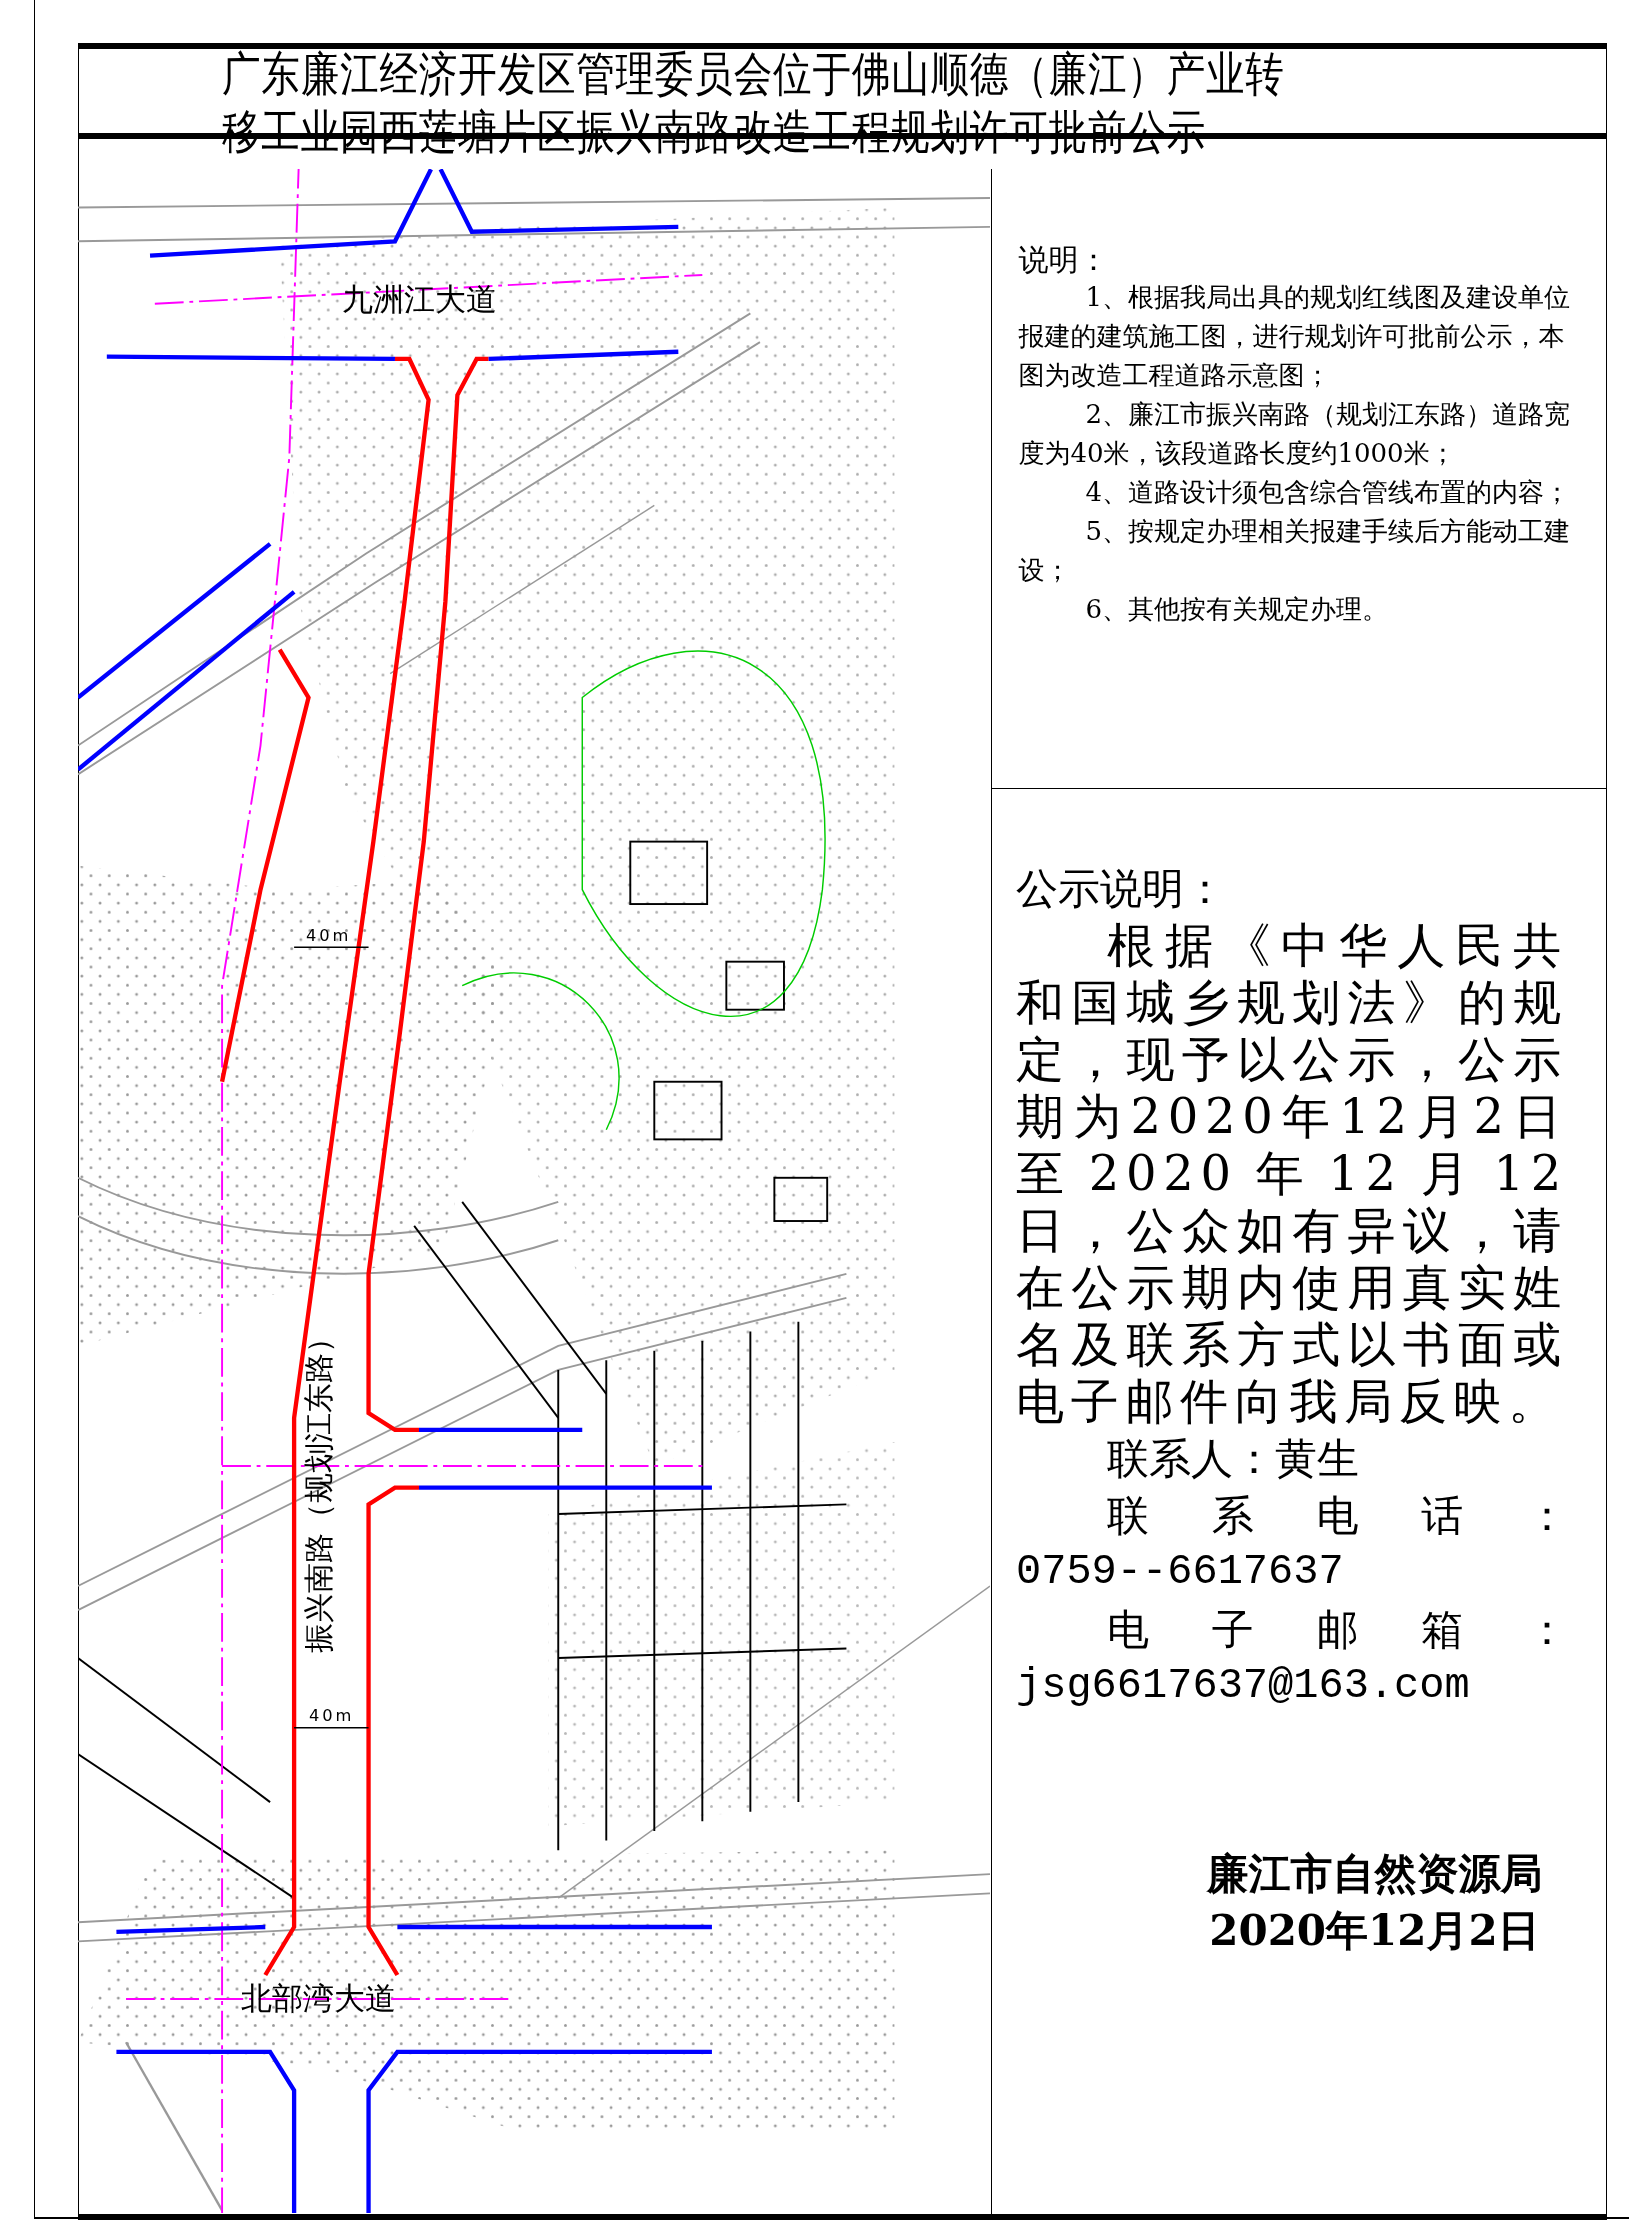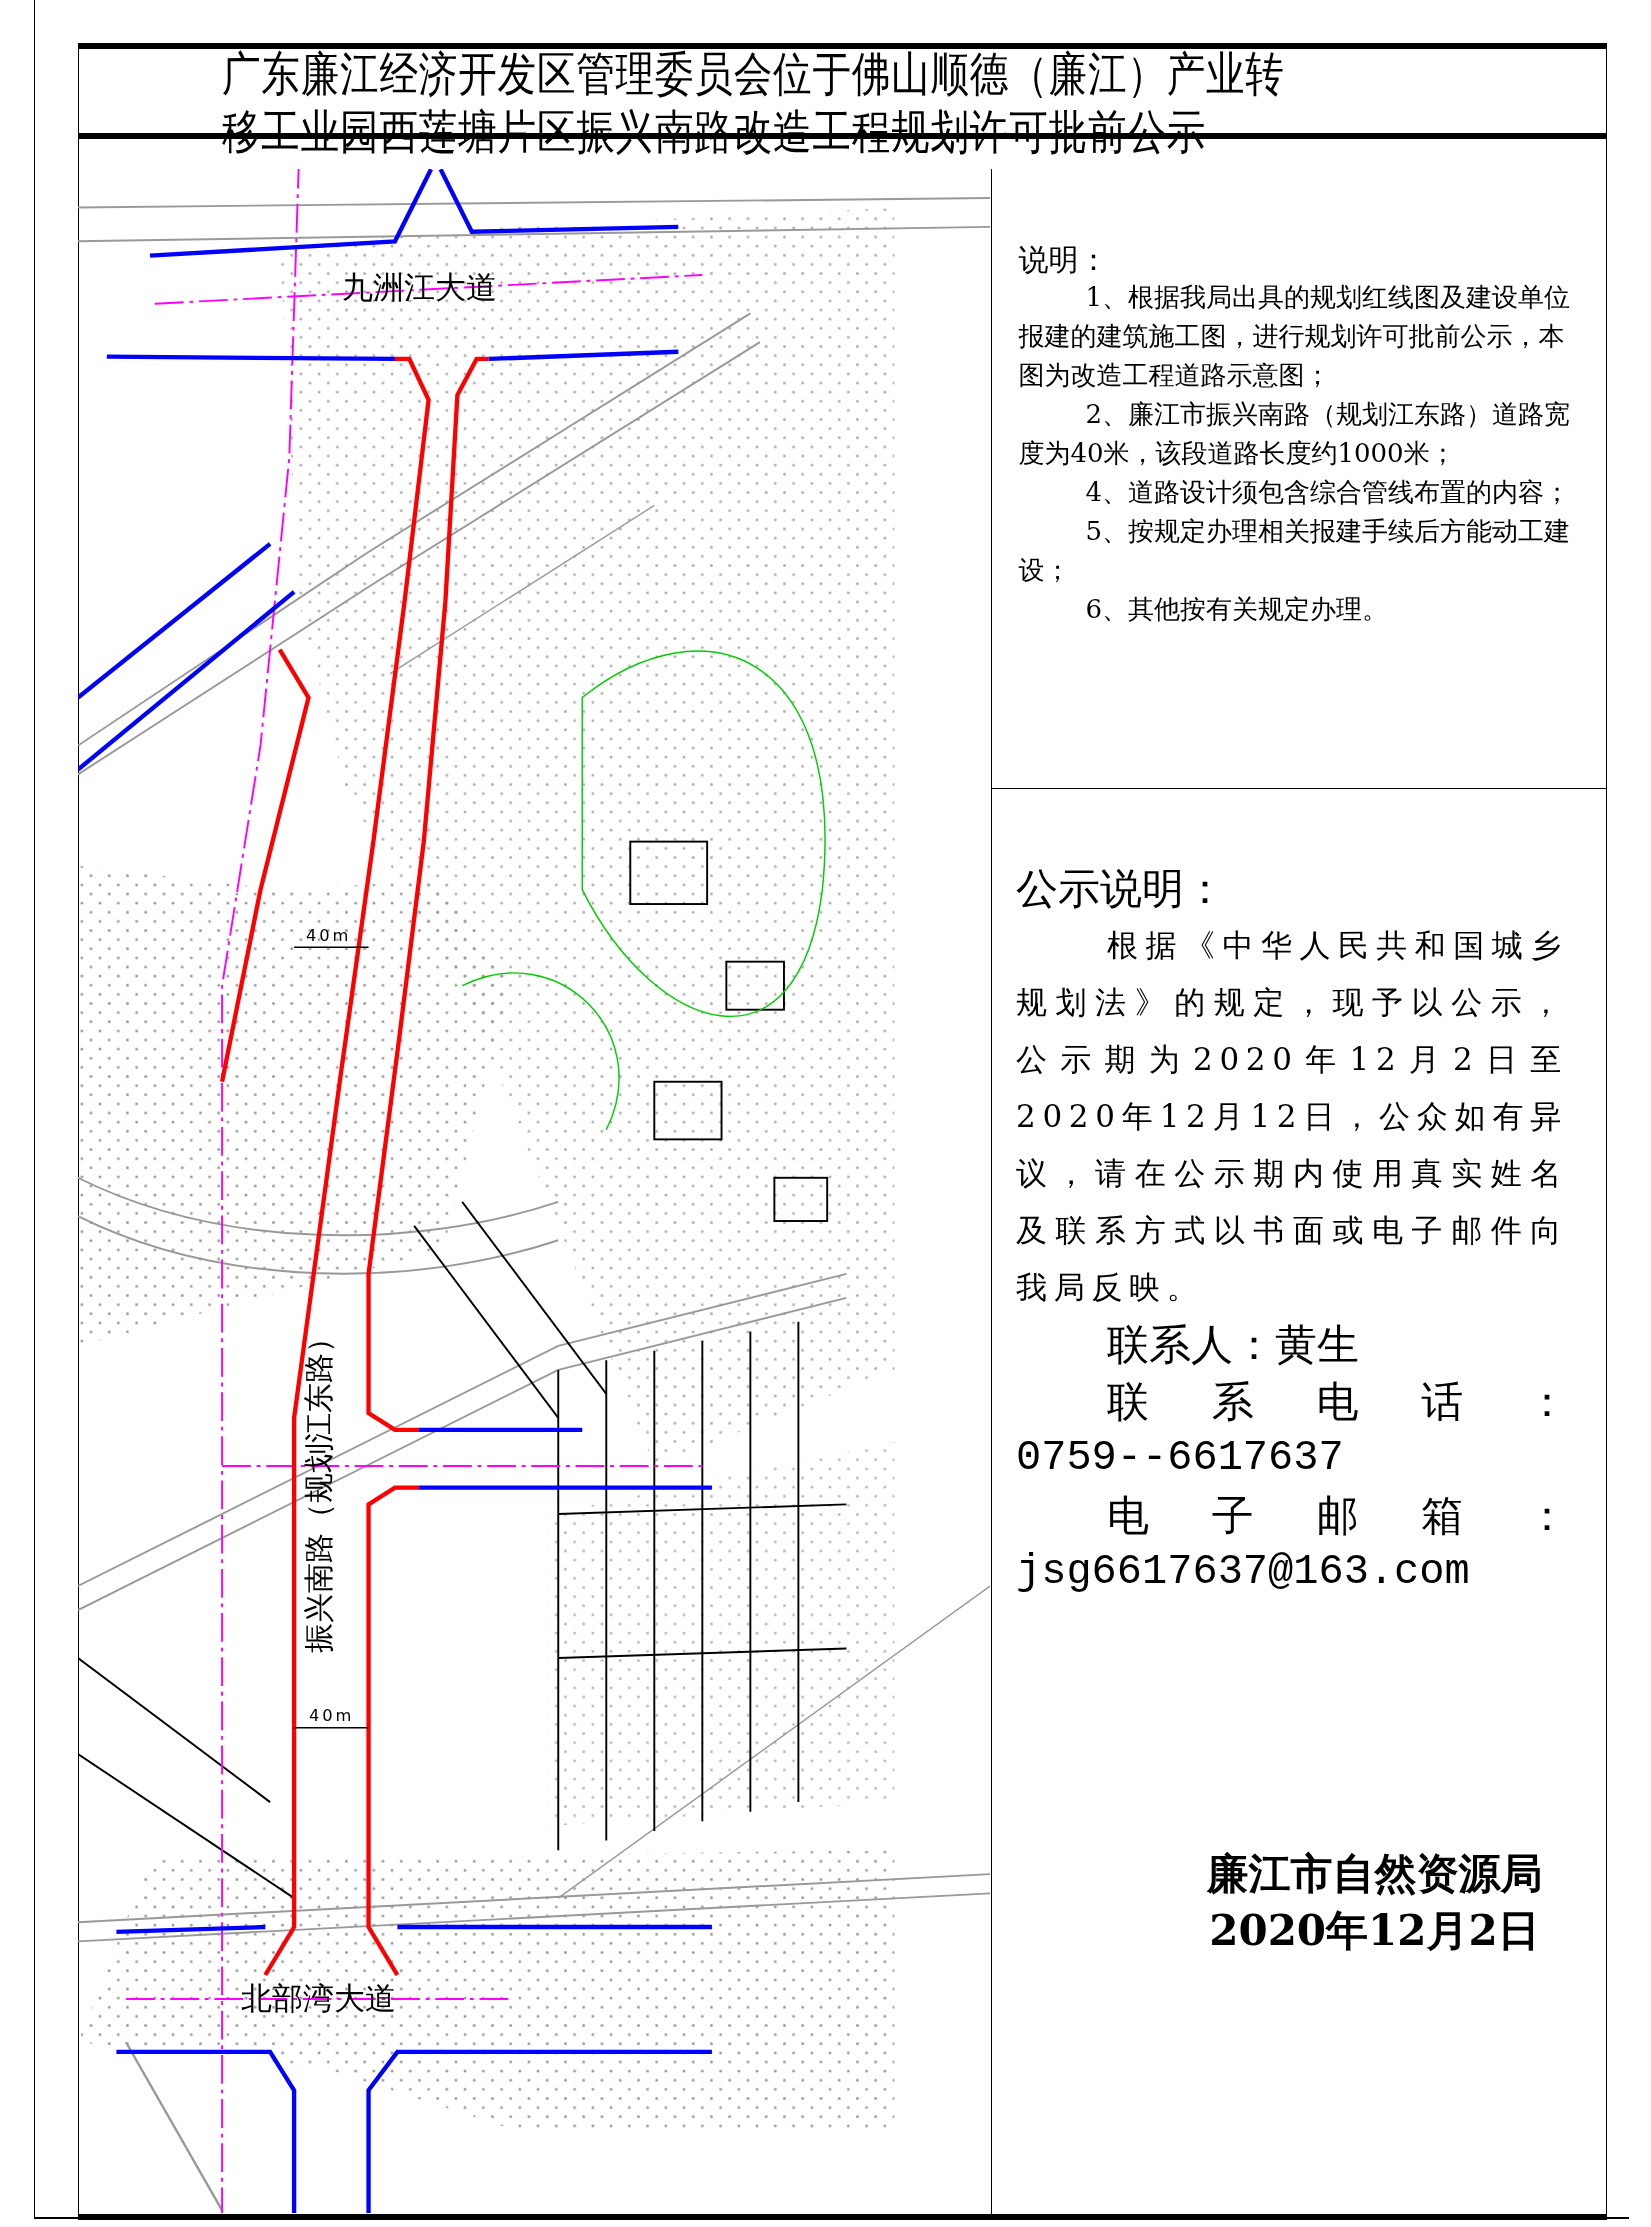--- a/index.html
+++ b/index.html
@@ -18,21 +18,21 @@
   .title-line.l2 { top:62px; }
   .map { position:absolute; left:78px; top:169px; width:912px; height:2044px; overflow:hidden; }
   .map svg { position:absolute; left:0; top:0; }
   .side-divider { position:absolute; left:991px; top:169px; width:1.4px; height:2051px; background:#000; }
   .notes-box { position:absolute; left:992px; top:169px; width:615px; height:620px;
                border-bottom:1.4px solid #000; box-sizing:border-box; padding:72px 19px 0 26.4px; }
   .notes-title { font-size:30px; line-height:37px; }
   .note { font-size:26px; line-height:39px; text-indent:67px; }
   .notice { position:absolute; left:1016px; top:860px; width:552px; }
   .notice-heading { font-size:42px; line-height:57px; }
-  .notice-body { font-size:31px; line-height:57px; letter-spacing:6.7px; text-align:justify;
+  .notice-body { font-size:48px; line-height:57px; letter-spacing:6.7px; text-align:justify;
                  text-indent:91px; }
   .contact-row { font-size:42px; line-height:57px; padding-left:91px; }
   .contact-label { display:flex; justify-content:space-between; font-size:42px; line-height:57px;
                    padding-left:91px; }
   .contact-value { font-size:42px; line-height:57px; font-family:"Liberation Mono","DejaVu Sans Mono",monospace; }
   .signature { position:absolute; left:1163px; top:1845px; width:423px; text-align:center;font-weight:bold; }
   .signature div { font-size:42px; line-height:57px; }
   .map-label { position:absolute; font-family:"DejaVu Sans","Liberation Sans",sans-serif;
                font-size:31px; white-space:nowrap; }
   .map-label.vertical { transform:rotate(-90deg); transform-origin:left top; }
@@ -132,21 +132,21 @@
       <path d="M80 3920 L400 3920 L450 4000 L450 4260"></path>
       <path d="M1320 3920 L665 3920 L605 4000 L605 4260"></path>
     </g>
 
     <g stroke="#000" stroke-width="3">
       <line x1="450" y1="1620" x2="605" y2="1620"></line>
       <line x1="450" y1="3245" x2="605" y2="3245"></line>
     </g>
   </svg>
 
-  <div class="map-label" style="left:264px; top:98px;">九洲江大道</div>
+  <div class="map-label" style="left:264px; top:110px;">九洲江大道</div>
   <div class="map-label" style="left:163px; top:1809px;">北部湾大道</div>
   <div class="map-label vertical" style="left:221px; top:1484px; font-size:30px;">振兴南路（规划江东路）</div>
   <div class="dim-label" style="left:228px; top:757px;">40m</div>
   <div class="dim-label" style="left:231px; top:1537px;">40m</div>
 </div>
 
 <div class="side-divider"></div>
 
 <div class="notes-box">
   <div class="notes-title">说明：</div>

